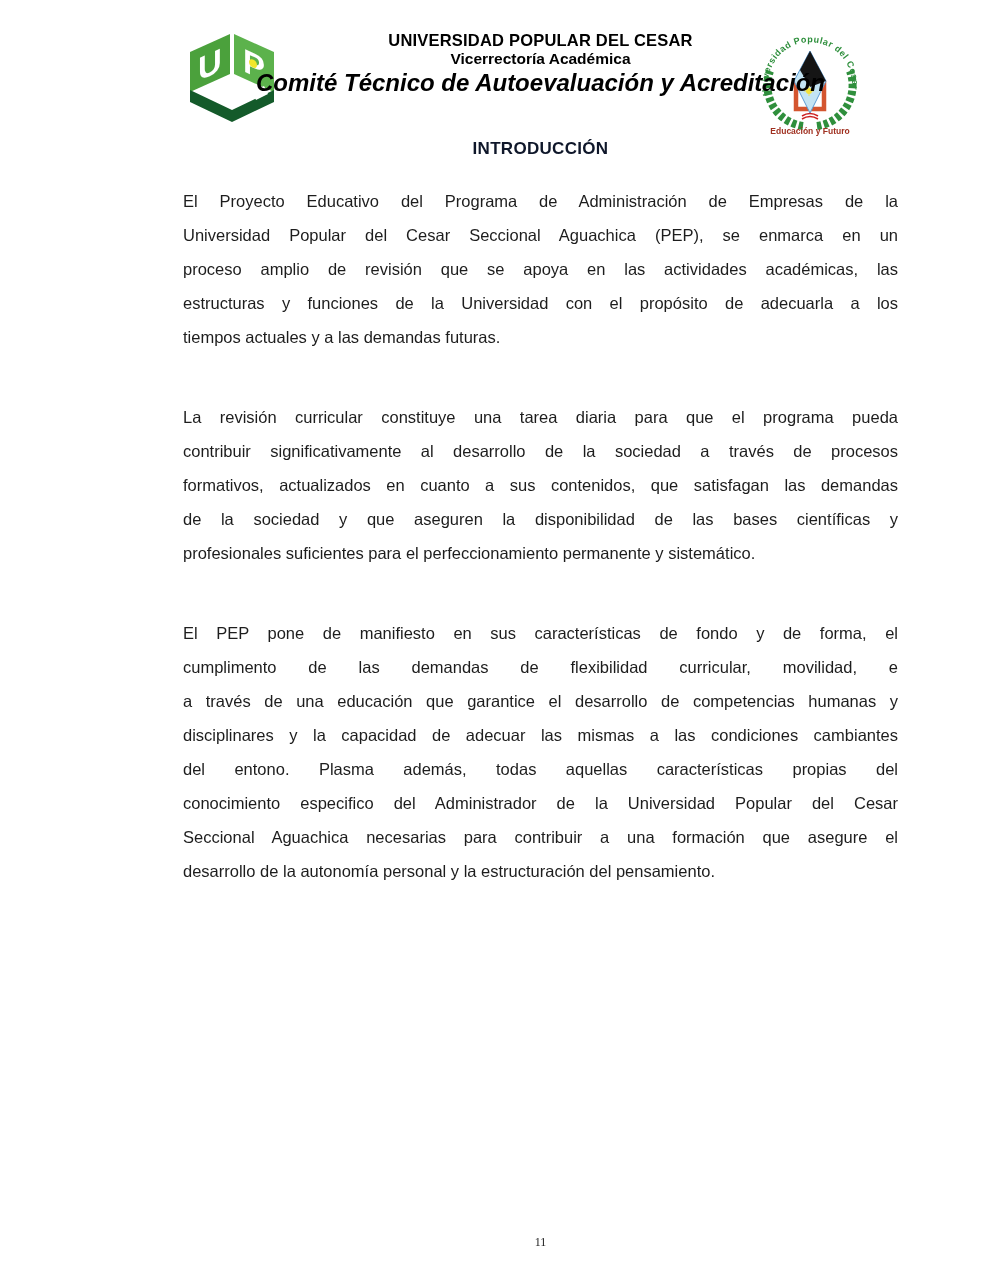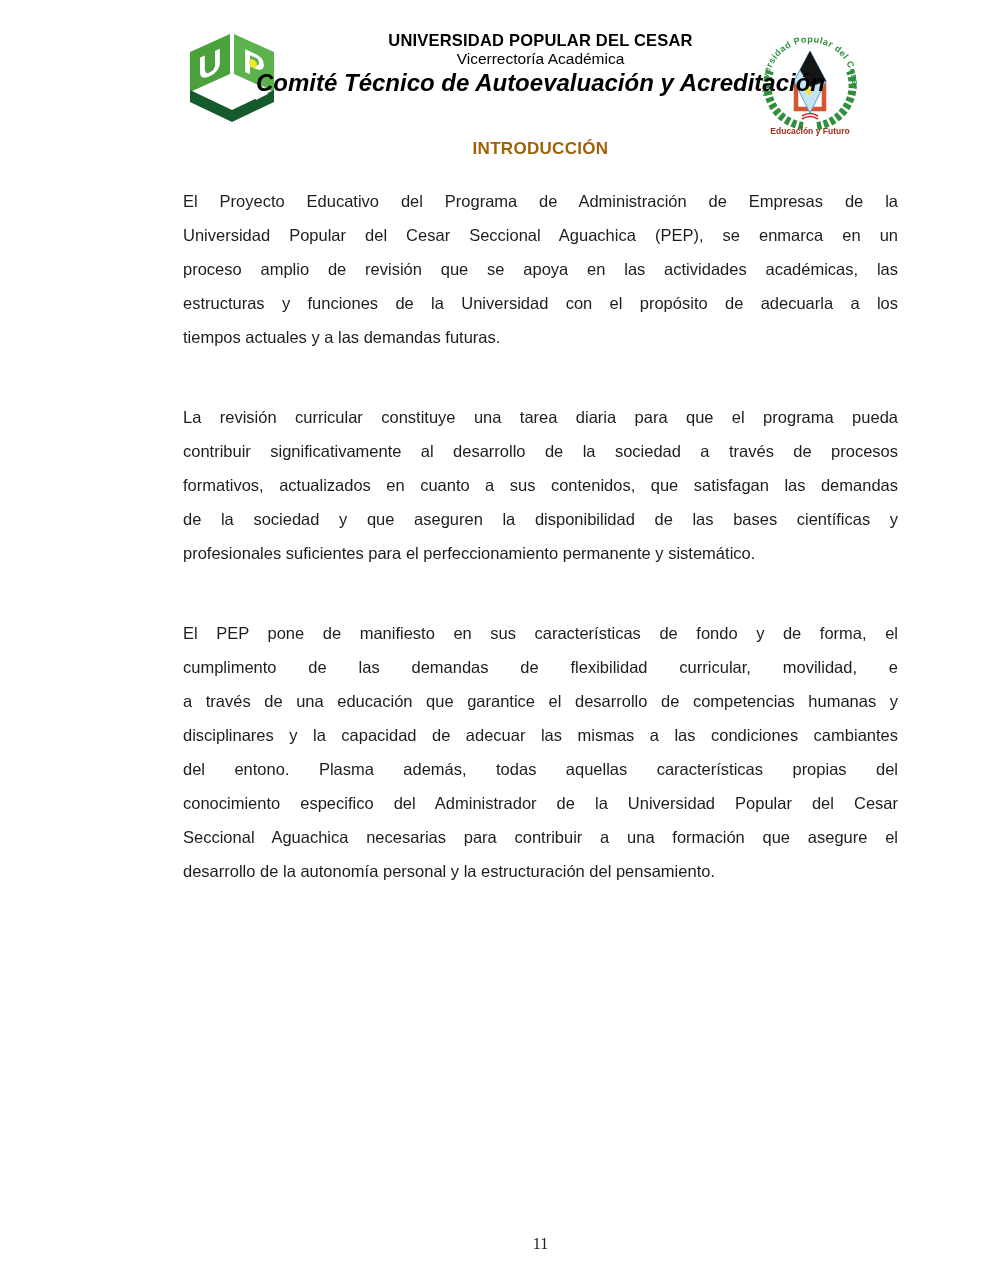--- a/index.html
+++ b/index.html
@@ -29,33 +29,33 @@
   }
   .header-text {
     position: absolute;
     left: 183px; top: 31px;
     width: 715px;
     text-align: center;
     color: #000;
     z-index: 2;
   }
   .header-line1 { font-size: 16.5px; font-weight: bold; letter-spacing: 0.2px; line-height: 19px; }
-  .header-line2 { font-size: 15.5px; font-weight: normal; line-height: 18px; }
+  .header-line2 { font-size: 15.5px; font-weight: bold; line-height: 18px; }
   .header-line3 { font-size: 24px; font-weight: bold; font-style: italic; line-height: 23px; margin-top: 3px; }
 
   
   .doc-title {
     position: absolute;
     left: 183px; top: 139px;
     width: 715px;
     text-align: center;
     font-size: 17px;
     font-weight: bold;
     letter-spacing: 0.3px;
-    color: #a16207;
+    color: #0f172a;
   }
   .body-text {
     position: absolute;
     left: 183px; top: 184px;
     width: 715px;
   }
   .paragraph { margin-bottom: 46px; }
   .line {
     font-size: 16.5px;
     line-height: 34px;
@@ -67,21 +67,21 @@
   }
   .line.last { text-align-last: left; }
 
   
   .page-number {
     position: absolute;
     left: 183px; top: 1235px;
     width: 715px;
     text-align: center;
     font-family: "Liberation Serif", serif;
-    font-size: 16px;
+    font-size: 12px;
     color: #222;
   }
 </style>
 </head>
 <body>
 
 <div class="page">
 
   <svg class="logo-upc" viewBox="0 0 104 100" xmlns="http://www.w3.org/2000/svg">
 

